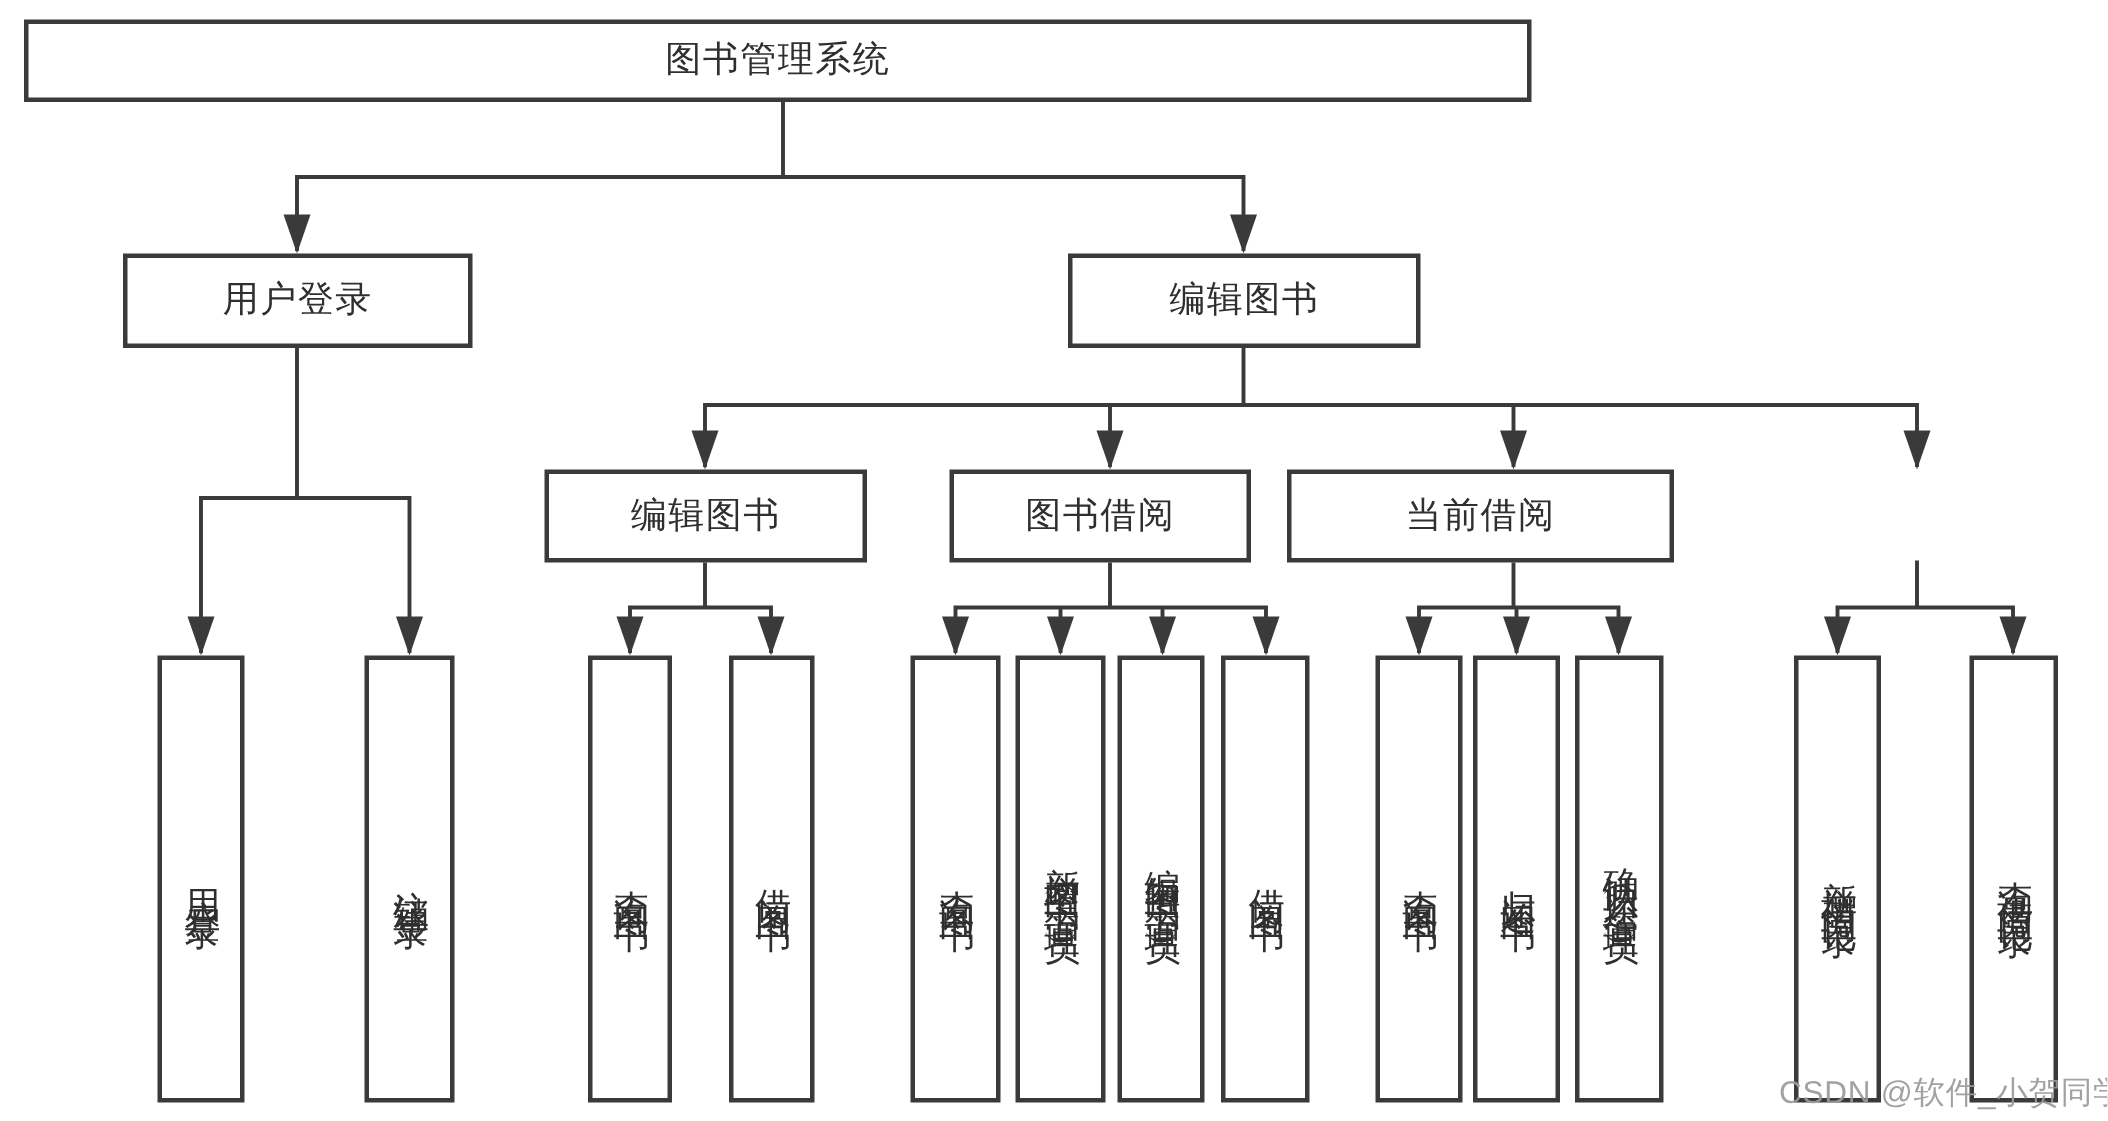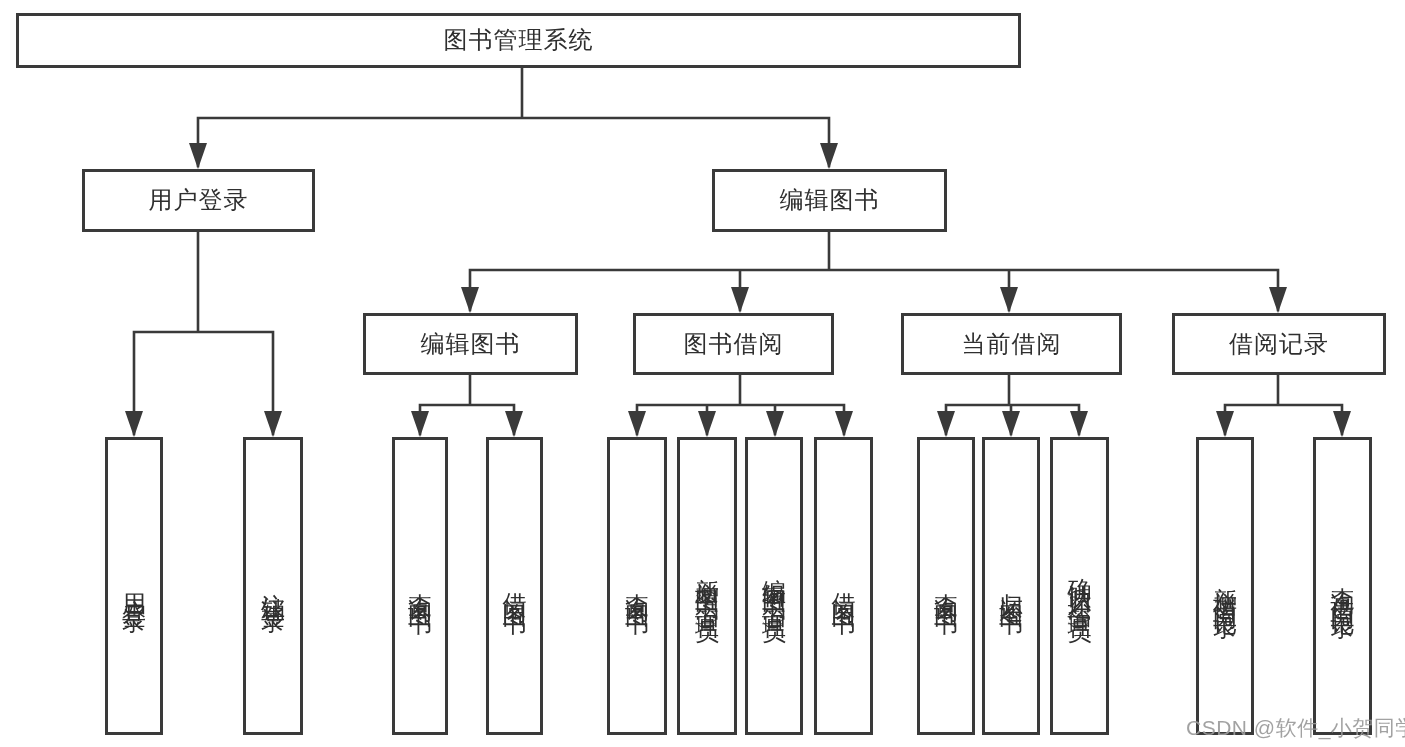--- a/index.html
+++ b/index.html
@@ -115,25 +115,22 @@
   <div class="box h" style="left:712px;top:169px;width:235px;height:63px">
     <span class="lbl">编辑图书</span>
   </div>
 
   <div class="box h" style="left:363px;top:313px;width:215px;height:62px">
     <span class="lbl">编辑图书</span>
   </div>
   <div class="box h" style="left:633px;top:313px;width:201px;height:62px">
     <span class="lbl">图书借阅</span>
   </div>
-  <div class="box h" style="left:901px;top:313px;width:221px;height:62px">
+  <div class="box h" style="left:858px;top:313px;width:258px;height:62px">
     <span class="lbl">当前借阅</span>
-  </div>
-  <div class="box h" style="left:1172px;top:313px;width:214px;height:62px">
-    <span class="lbl">借阅记录</span>
   </div>
 
   <div class="box v" style="left:105px;top:437px;width:58px;height:298px">
     <span class="lbl">用户登录</span>
   </div>
   <div class="box v" style="left:243px;top:437px;width:60px;height:298px">
     <span class="lbl">注销登录</span>
   </div>
 
   <div class="box v" style="left:392px;top:437px;width:56px;height:298px">

